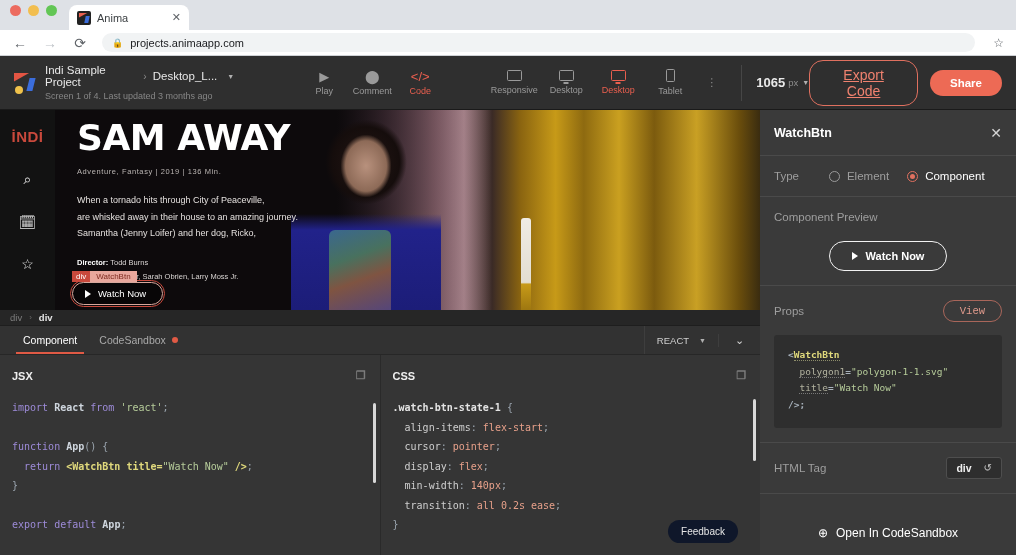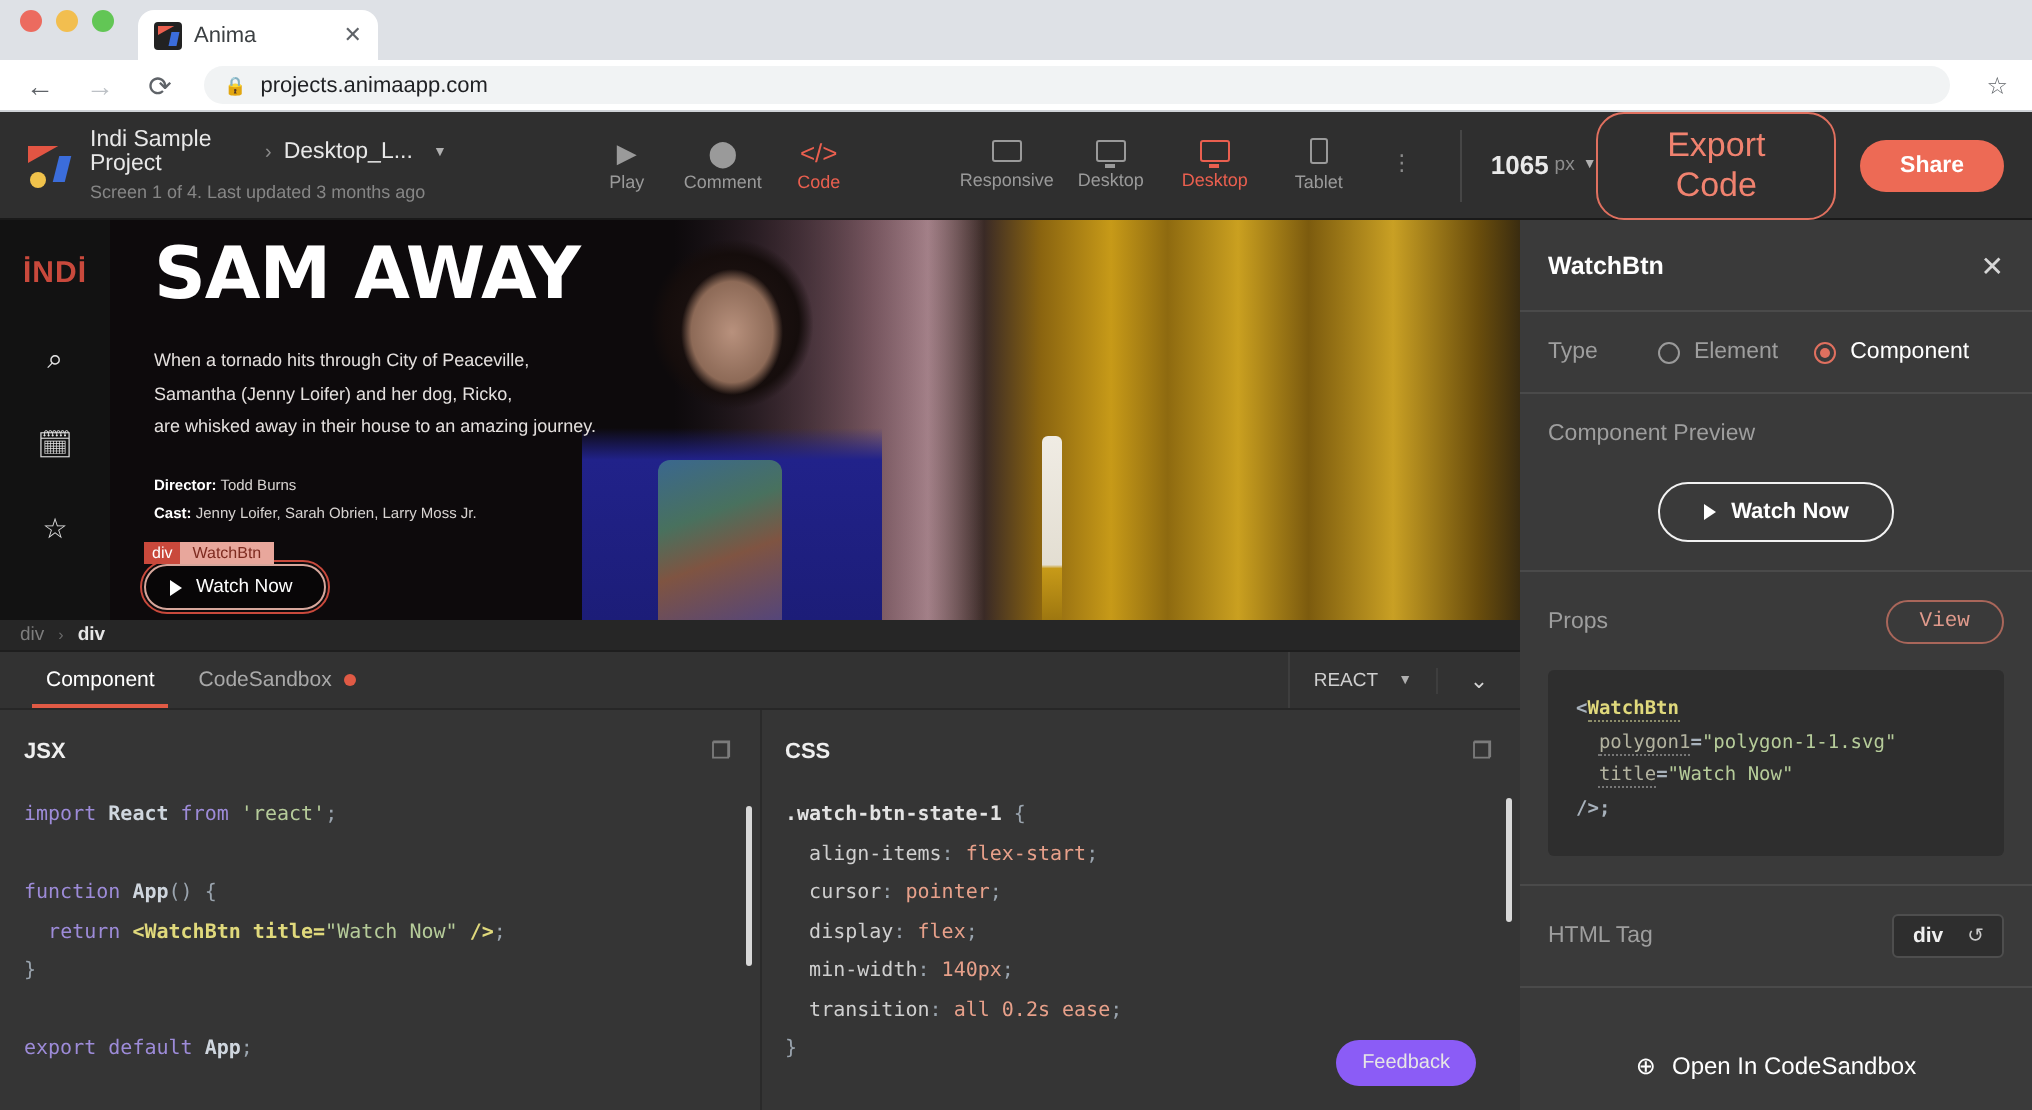--- a/index.html
+++ b/index.html
@@ -116,22 +116,22 @@
   .dev-item.active .scr-ico.desktop::after { background: #ea5f4f; }
   .scr-ico.tablet { width: 9px; height: 13px; }
   .kebab { font-size: 11px; color: #8a8a8a; letter-spacing: 0; margin: 0 10px; line-height: 0.7; cursor: pointer;}
   .vdiv { width: 1px; height: 36px; background: #464646; margin: 0 14px; }
   .zoomval { font-size: 13px; color: #e9e9e9; font-weight: bold; }
   .zoomunit { font-size: 9.5px; color: #8d8d8d; margin-left: 3px; }
 
   .spacer { flex: 1; }
   .btn-outline {
     border: 1px solid #e0705f; color: #f0826f; background: transparent;
-    border-radius: 14px; font-size: 17px; padding: 6px 16px;
-    cursor: pointer; font-family: inherit;
+    border-radius: 14px; font-size: 14px; padding: 6px 16px;
+    cursor: pointer; font-family: inherit; text-decoration: underline;
   }
   .btn-solid {
     background: #ed6a55; color: #fff; border: none;
     border-radius: 14px; font-size: 11.5px; padding: 7px 20px;
     cursor: pointer; font-weight: bold; font-family: inherit;
     margin: 0 14px 0 12px;
   }
 
   
   .body { display: flex; height: calc(555px - 30px - 26px - 54px); }
@@ -254,21 +254,21 @@
   .punc { color: #9aa4ae; }
   .sel { color: #e3e3e3; font-weight: bold; }
   .prop { color: #cfcfcf; }
   .val { color: #e7a08a; }
   .sbar {
     position: absolute; right: 4px; width: 3px; background: #d8d8d8;
     border-radius: 2px;
   }
   .feedback {
     position: absolute; right: 22px; bottom: 12px;
-    background: #8b5cf6; color: #e6e6e6; font-size: 10px;
+    background: #0f172a; color: #e6e6e6; font-size: 10px;
     padding: 6px 13px; border-radius: 12px; cursor: pointer;
   }
 
   
   .rpanel { width: 256px; background: #3a3a3a; display: flex; flex-direction: column; }
   .rp-head {
     height: 46px; display: flex; align-items: center; padding: 0 14px;
     border-bottom: 1px solid #4a4a4a;
   }
   .rp-title { font-size: 12.5px; color: #fff; font-weight: bold; }
@@ -419,24 +419,25 @@
           <span class="rail-logo">İNDİ</span>
           <span class="rail-ico">⌕</span>
           <span class="rail-ico">🗓</span>
           <span class="rail-ico">☆</span>
         </div>
         <div class="hero">
           <div class="hero-figure"></div>
           <div class="hero-candle"></div>
           <div class="hero-text">
             <div class="hero-title">SAM AWAY</div>
+            <div class="hero-meta">Adventure, Fantasy  |  2019  |  136 Min.</div>
             <div class="hero-desc">
               <div>When a tornado hits through City of Peaceville,</div>
+              <div>are whisked away in their house to an amazing journey.</div>
               <div>Samantha (Jenny Loifer) and her dog, Ricko,</div>
-              <div>are whisked away in their house to an amazing journey.</div>
             </div>
             <div class="hero-credits">
               <div>
                 <b>Director:</b><span> Todd Burns</span>
               </div>
               <div>
                 <b>Cast:</b><span> Jenny Loifer, Sarah Obrien, Larry Moss Jr.</span>
               </div>
             </div>
           </div>

